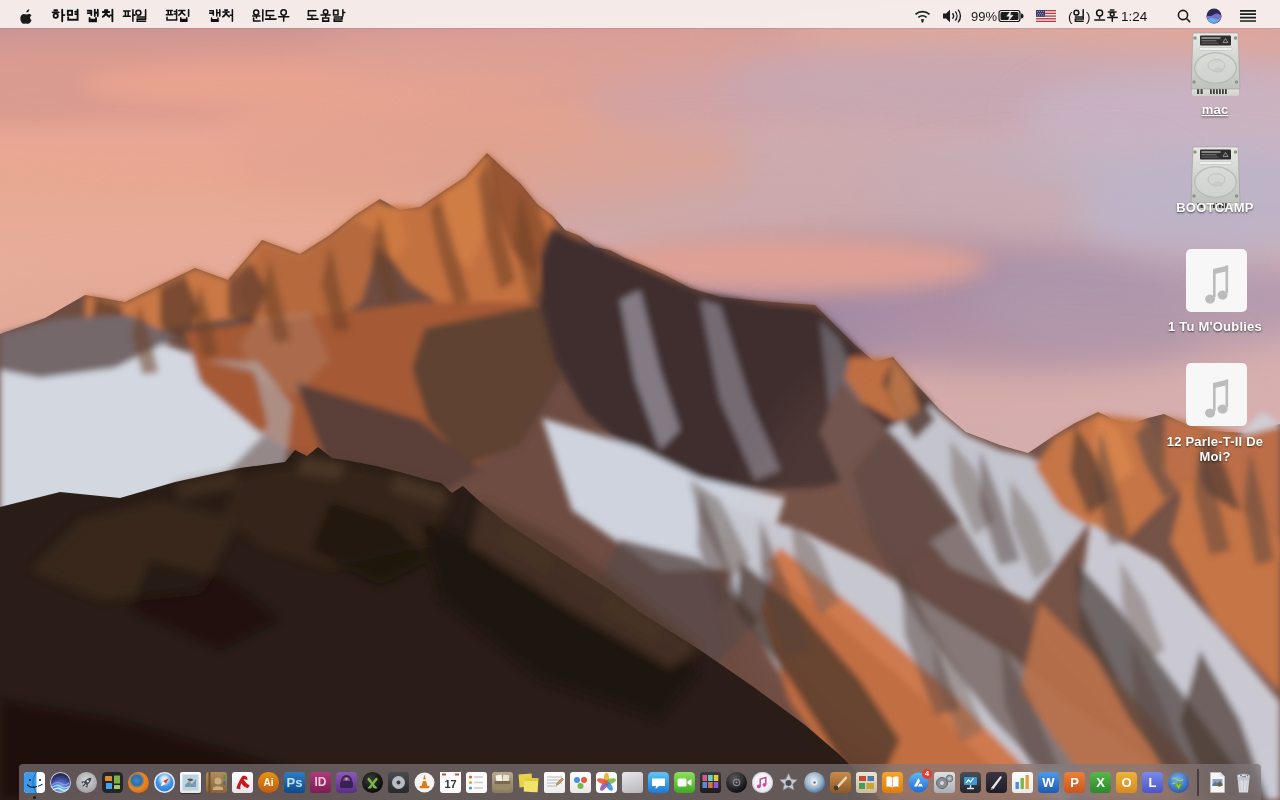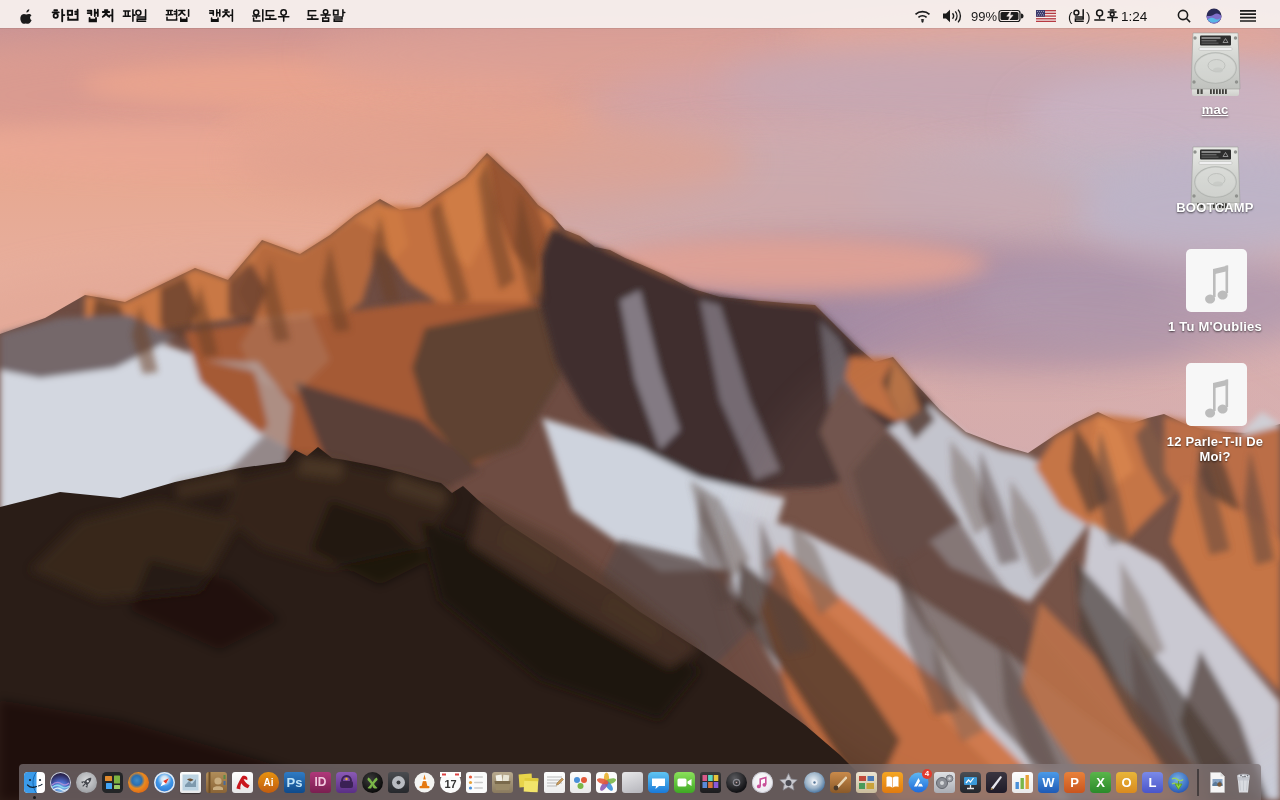--- a/index.html
+++ b/index.html
@@ -469,21 +469,21 @@
         </svg>
       </div>
 <div class="dk">
         <svg width="21" height="21" viewBox="0 0 21 21">
           <circle cx="10.5" cy="10.5" r="10" fill="#f4f4f2"></circle>
           <path d="M10.5,2.5 l3,12 h-6 Z" fill="#e57810"></path>
           <rect x="5.5" y="14" width="10" height="2.2" rx="1" fill="#e57810"></rect>
           <rect x="7.5" y="7.5" width="6" height="1.6" fill="#fff"></rect>
         </svg>
       </div>
-<div class="dk" style="background:#fbfbfb;border-radius:10px;">
+<div class="dk" style="background:#fbfbfb;border-radius:3px;">
         <svg width="21" height="21" viewBox="0 0 21 21">
           <rect width="21" height="5" fill="#fff" y="0"></rect>
           <text x="10.5" y="16" font-size="11" font-weight="bold" fill="#333" text-anchor="middle" font-family="Liberation Sans">17</text>
           <rect x="2" y="1.5" width="4" height="2" fill="#d44"></rect>
           <rect x="15" y="1.5" width="4" height="2" fill="#d44"></rect>
         </svg>
       </div>
 <div class="dk" style="background:#fbfbfb;border-radius:3px;">
         <svg width="21" height="21" viewBox="0 0 21 21">
           <circle cx="4.5" cy="5" r="1.6" fill="#e3593a"></circle>

